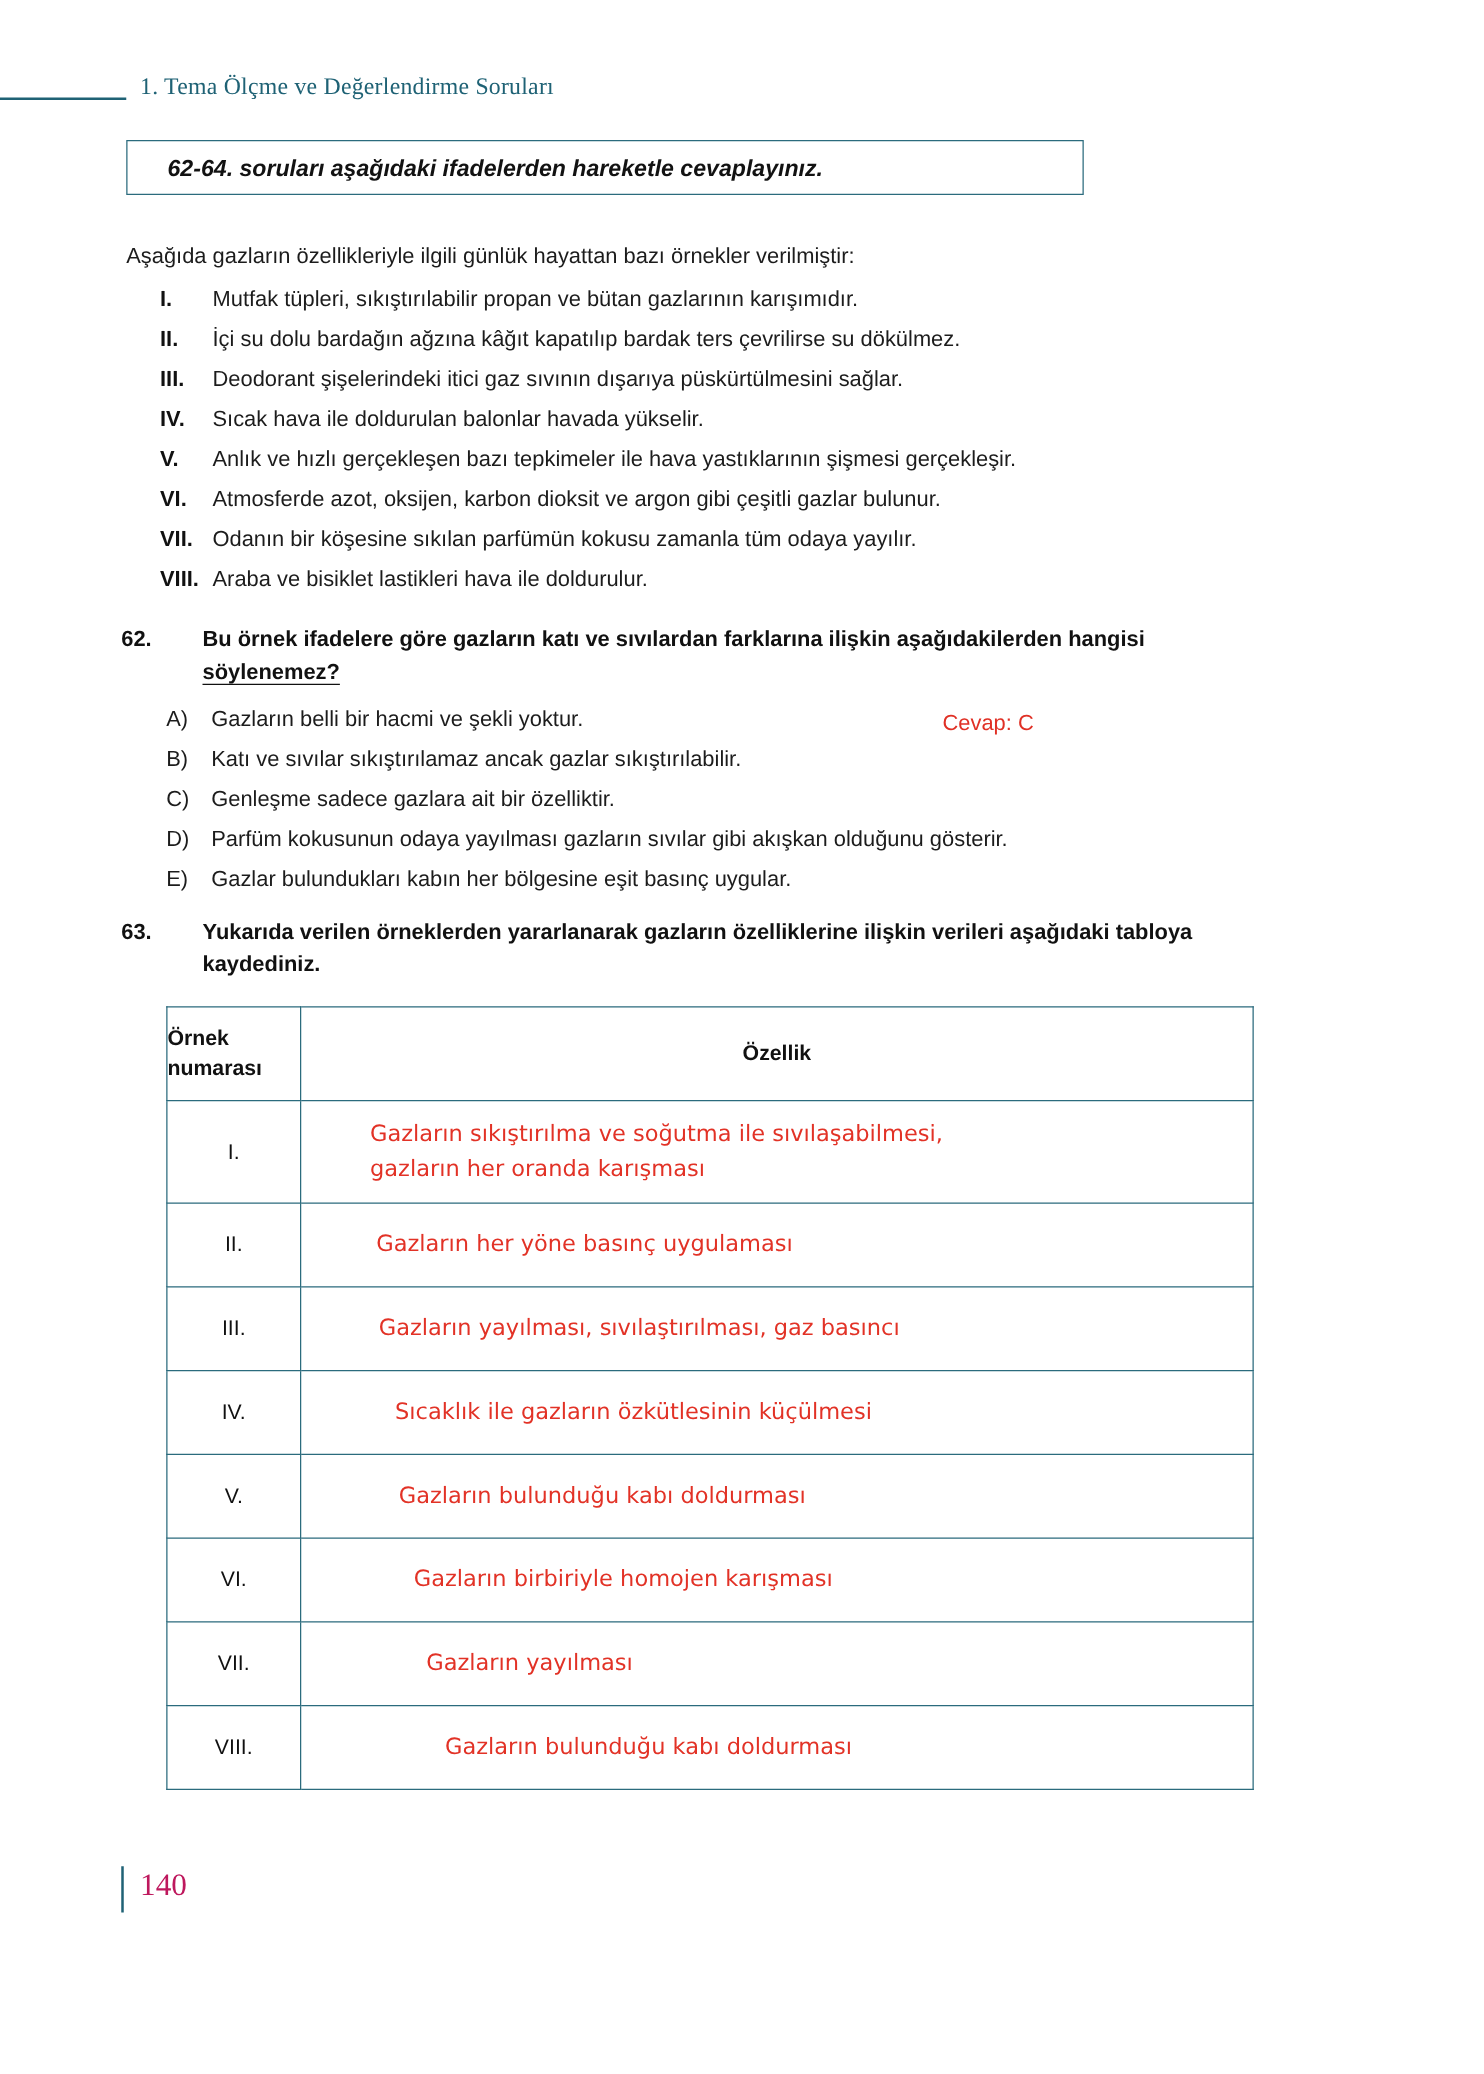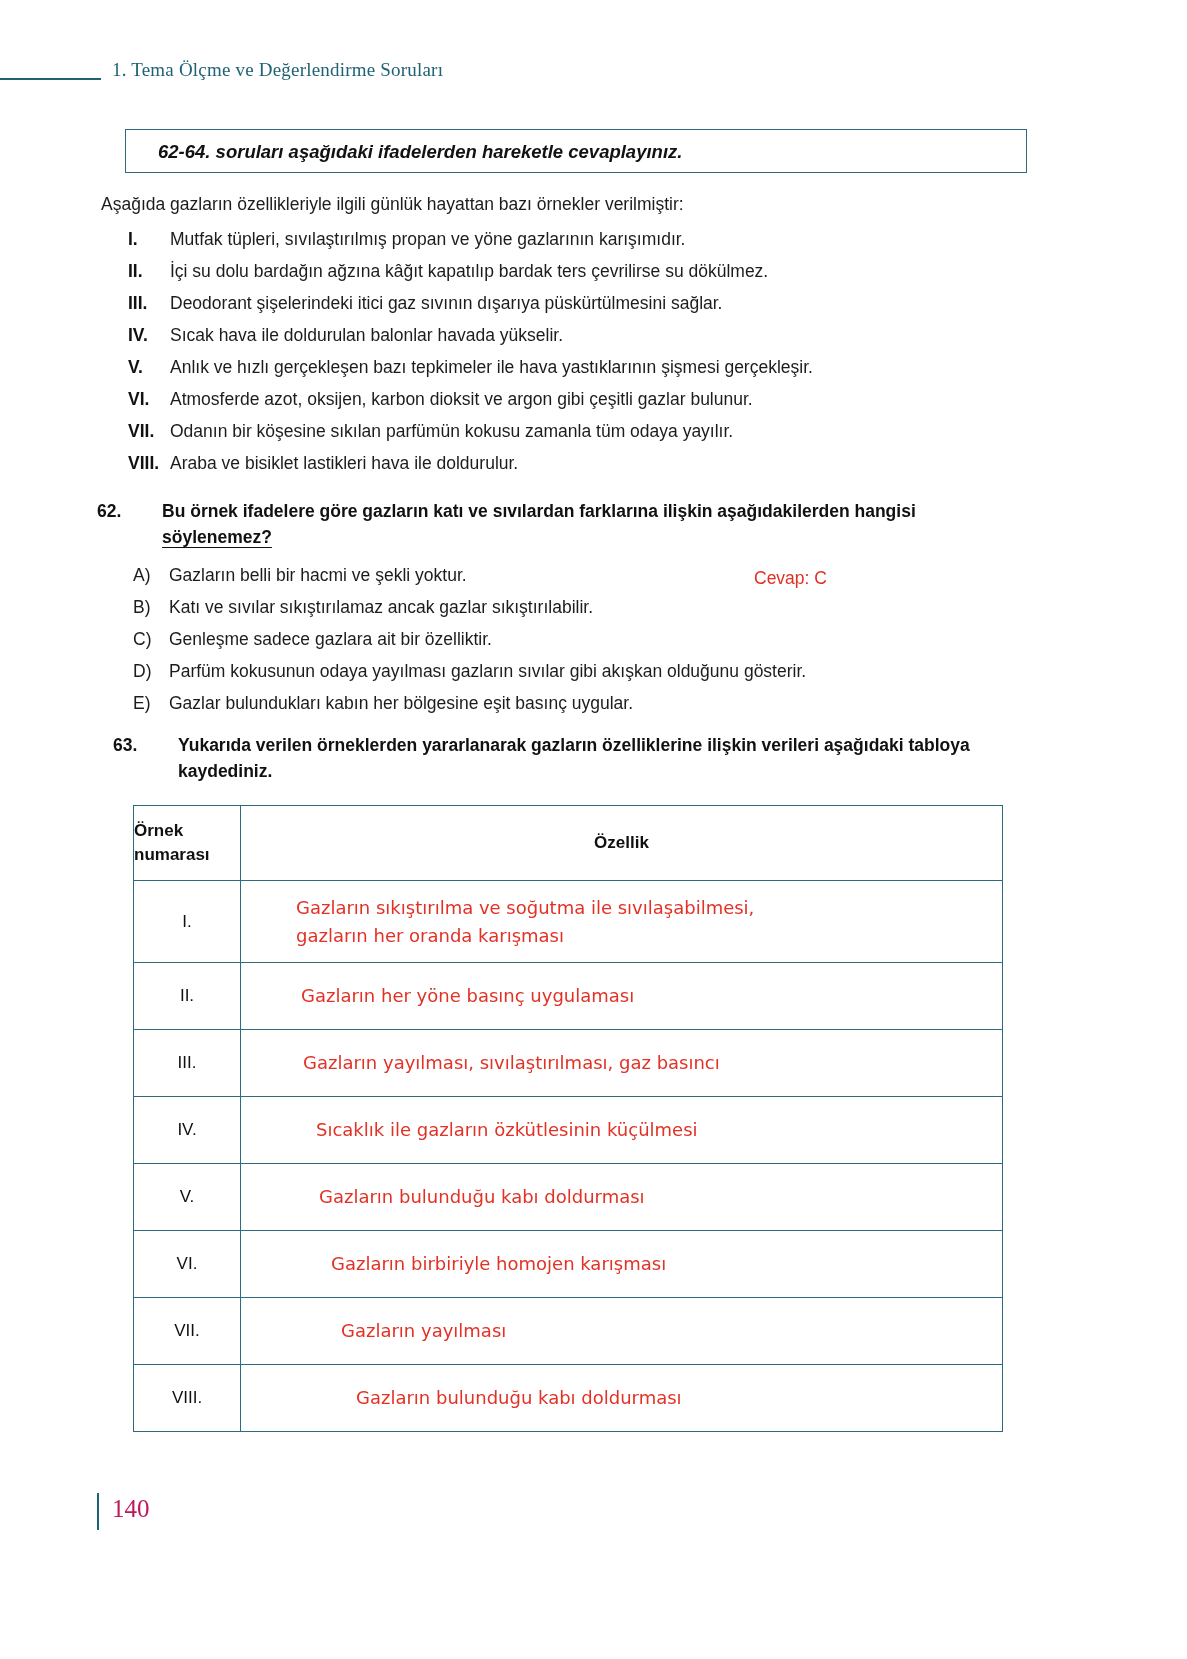--- a/index.html
+++ b/index.html
@@ -33,27 +33,26 @@
     font-size: 19px;
     color: #1f6275;
     letter-spacing: .2px;
     white-space: nowrap;
   }
 
   
   .instr-box {
     position: absolute;
     left: 101px;
-    top: 129px;
-    width: 902px;
+    top: 112px;
+    width: 766px;
     height: 44px;
     border: 1.6px solid #2b6b7d;
     box-sizing: border-box;
     background: #fff;
-    margin-left: 24px;
   }
   .instr-text {
     position: absolute;
     left: 32px;
     top: 11px;
     font-size: 18.5px;
     font-weight: bold;
     font-style: italic;
     color: #121212;
     white-space: nowrap;
@@ -154,21 +153,20 @@
     color: #e03025;
     white-space: nowrap;
   }
 
   
   .q63 {
     position: absolute;
     left: 97px;
     top: 732px;
     width: 910px;
-    margin-left: 16px;
   }
 
   
   .tbl {
     position: absolute;
     left: 133px;
     top: 805px;
     width: 870px;
     border-collapse: collapse;
     table-layout: fixed;
@@ -253,21 +251,21 @@
 
 <div class="instr-box">
   <div class="instr-text">62-64. soruları aşağıdaki ifadelerden hareketle cevaplayınız.</div>
 </div>
 
 <div class="intro">Aşağıda gazların özellikleriyle ilgili günlük hayattan bazı örnekler verilmiştir:</div>
 
 <div class="stmt-list">
   <div class="stmt-row">
     <span class="stmt-num">I.</span>
-    <span class="stmt-txt">Mutfak tüpleri, sıvılaştırılmış propan ve yöne gazlarının karışımıdır.</span>
+    <span class="stmt-txt">Mutfak tüpleri, sıkıştırılabilir propan ve bütan gazlarının karışımıdır.</span>
   </div>
   <div class="stmt-row">
     <span class="stmt-num">II.</span>
     <span class="stmt-txt">İçi su dolu bardağın ağzına kâğıt kapatılıp bardak ters çevrilirse su dökülmez.</span>
   </div>
   <div class="stmt-row">
     <span class="stmt-num">III.</span>
     <span class="stmt-txt">Deodorant şişelerindeki itici gaz sıvının dışarıya püskürtülmesini sağlar.</span>
   </div>
   <div class="stmt-row">

